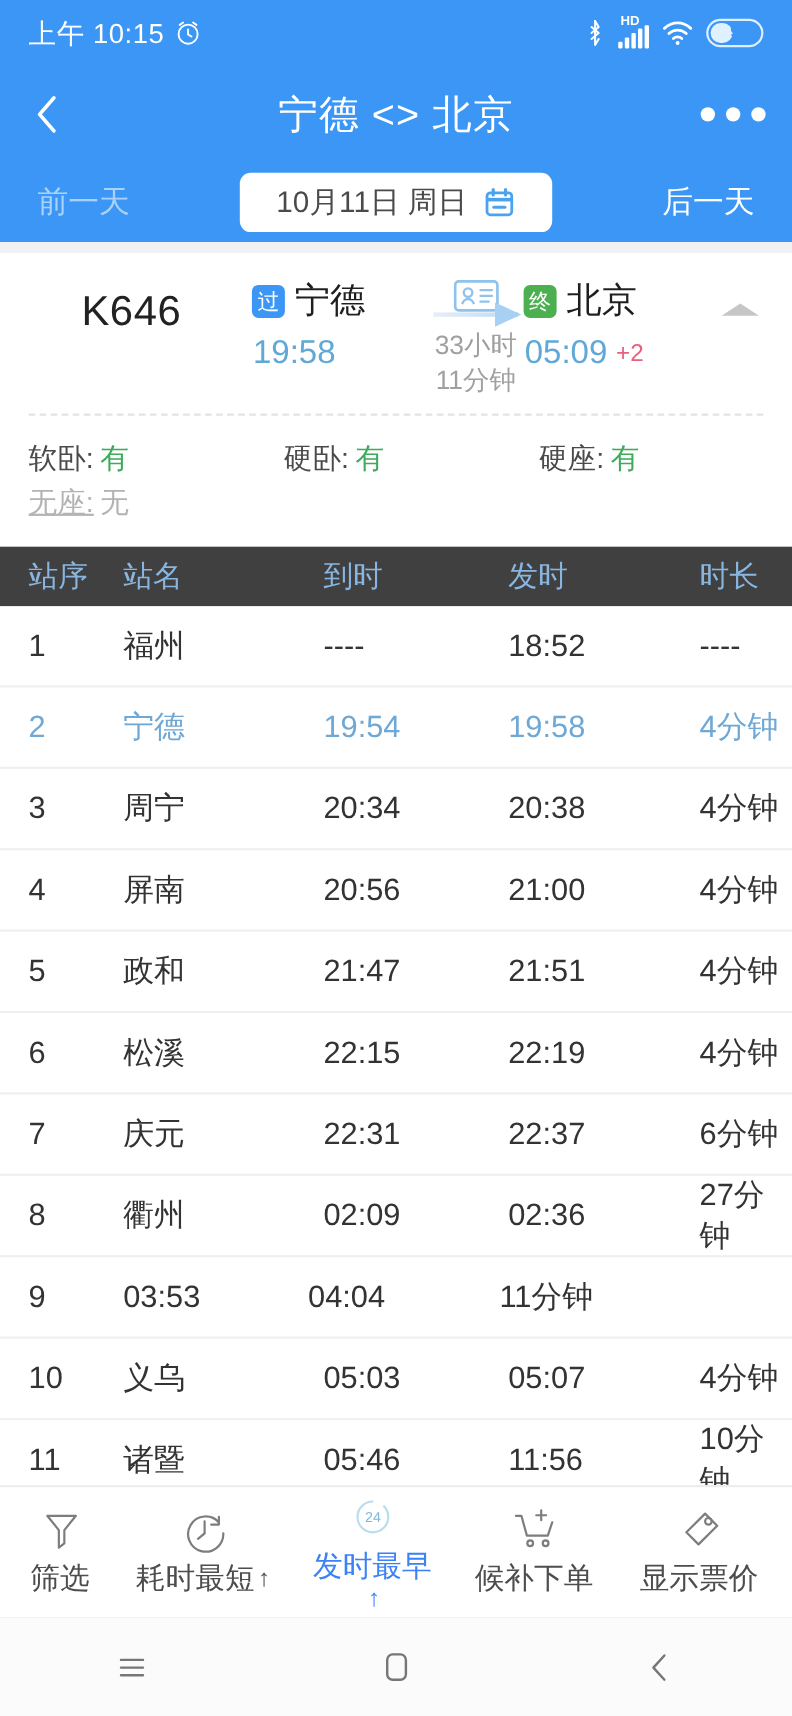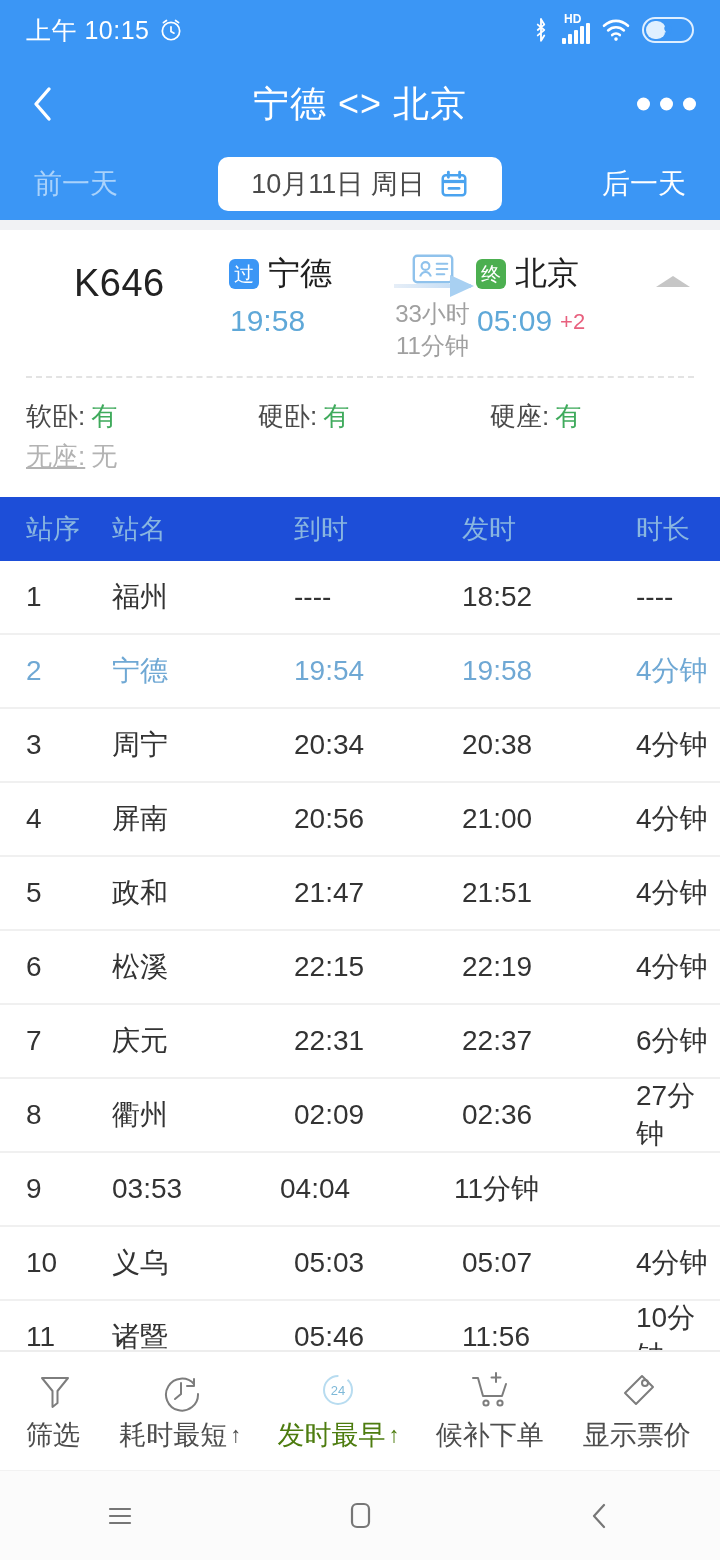--- a/index.html
+++ b/index.html
@@ -118,21 +118,21 @@
   .val.yes{ color:#3faa5c; }
   .val.no{ color:#b3b3b3; }
   .seatcell.muted .lbl{ color:#b3b3b3;text-decoration:underline; }
   .sc1{ width:232px; }
   .sc2{ width:232px; }
   .sc3{ width:auto; }
 
   
   .tbl{ background:#ffffff; }
   .thead{
-    display:flex; align-items:center; height:64px; background:#1d4ed8;
+    display:flex; align-items:center; height:54px; background:#404040;
     color:#89b6e0; font-size:27px;
   }
   .thead div, .trow div{ }
   .c-seq{ width:112px; padding-left:26px; }
   .c-name{ width:182px; }
   .c-arr{ width:168px; }
   .c-dep{ width:168px; }
   .c-dur{ flex:1; text-align:left; padding-left:6px; }
   .trow{
     display:flex; align-items:center; height:74px;
@@ -145,21 +145,21 @@
   
   .toolbar{
     position:absolute; left:0; bottom:90px; width:720px; height:120px;
     background:#ffffff; border-top:2px solid #ededed;
     display:flex; align-items:center; justify-content:space-around;
     padding:0 8px;
   }
   .tbtn{ display:flex; flex-direction:column; align-items:center; gap:4px; cursor:pointer; }
   .tbtn .ic{ height:44px; display:flex; align-items:center; justify-content:center;}
   .tbtn .lb{ font-size:27px; color:#4d4d4d; display:flex; align-items:center; }
-  .tbtn.active .lb{ color:#4d7c0f; }
+  .tbtn.active .lb{ color:#3b82f6;flex-direction:column; }
   .sortarrow{ margin-left:3px; font-size:22px; line-height:1; }
 
   
   .navbar{
     position:absolute; left:0; bottom:0; width:720px; height:90px;
     background:#fbfbfb; display:flex; align-items:center; justify-content:space-around;
     border-top:1px solid #f2f2f2;
   }
   .navbtn{ width:120px; height:90px; display:flex; align-items:center; justify-content:center; cursor:pointer;}
 </style>

